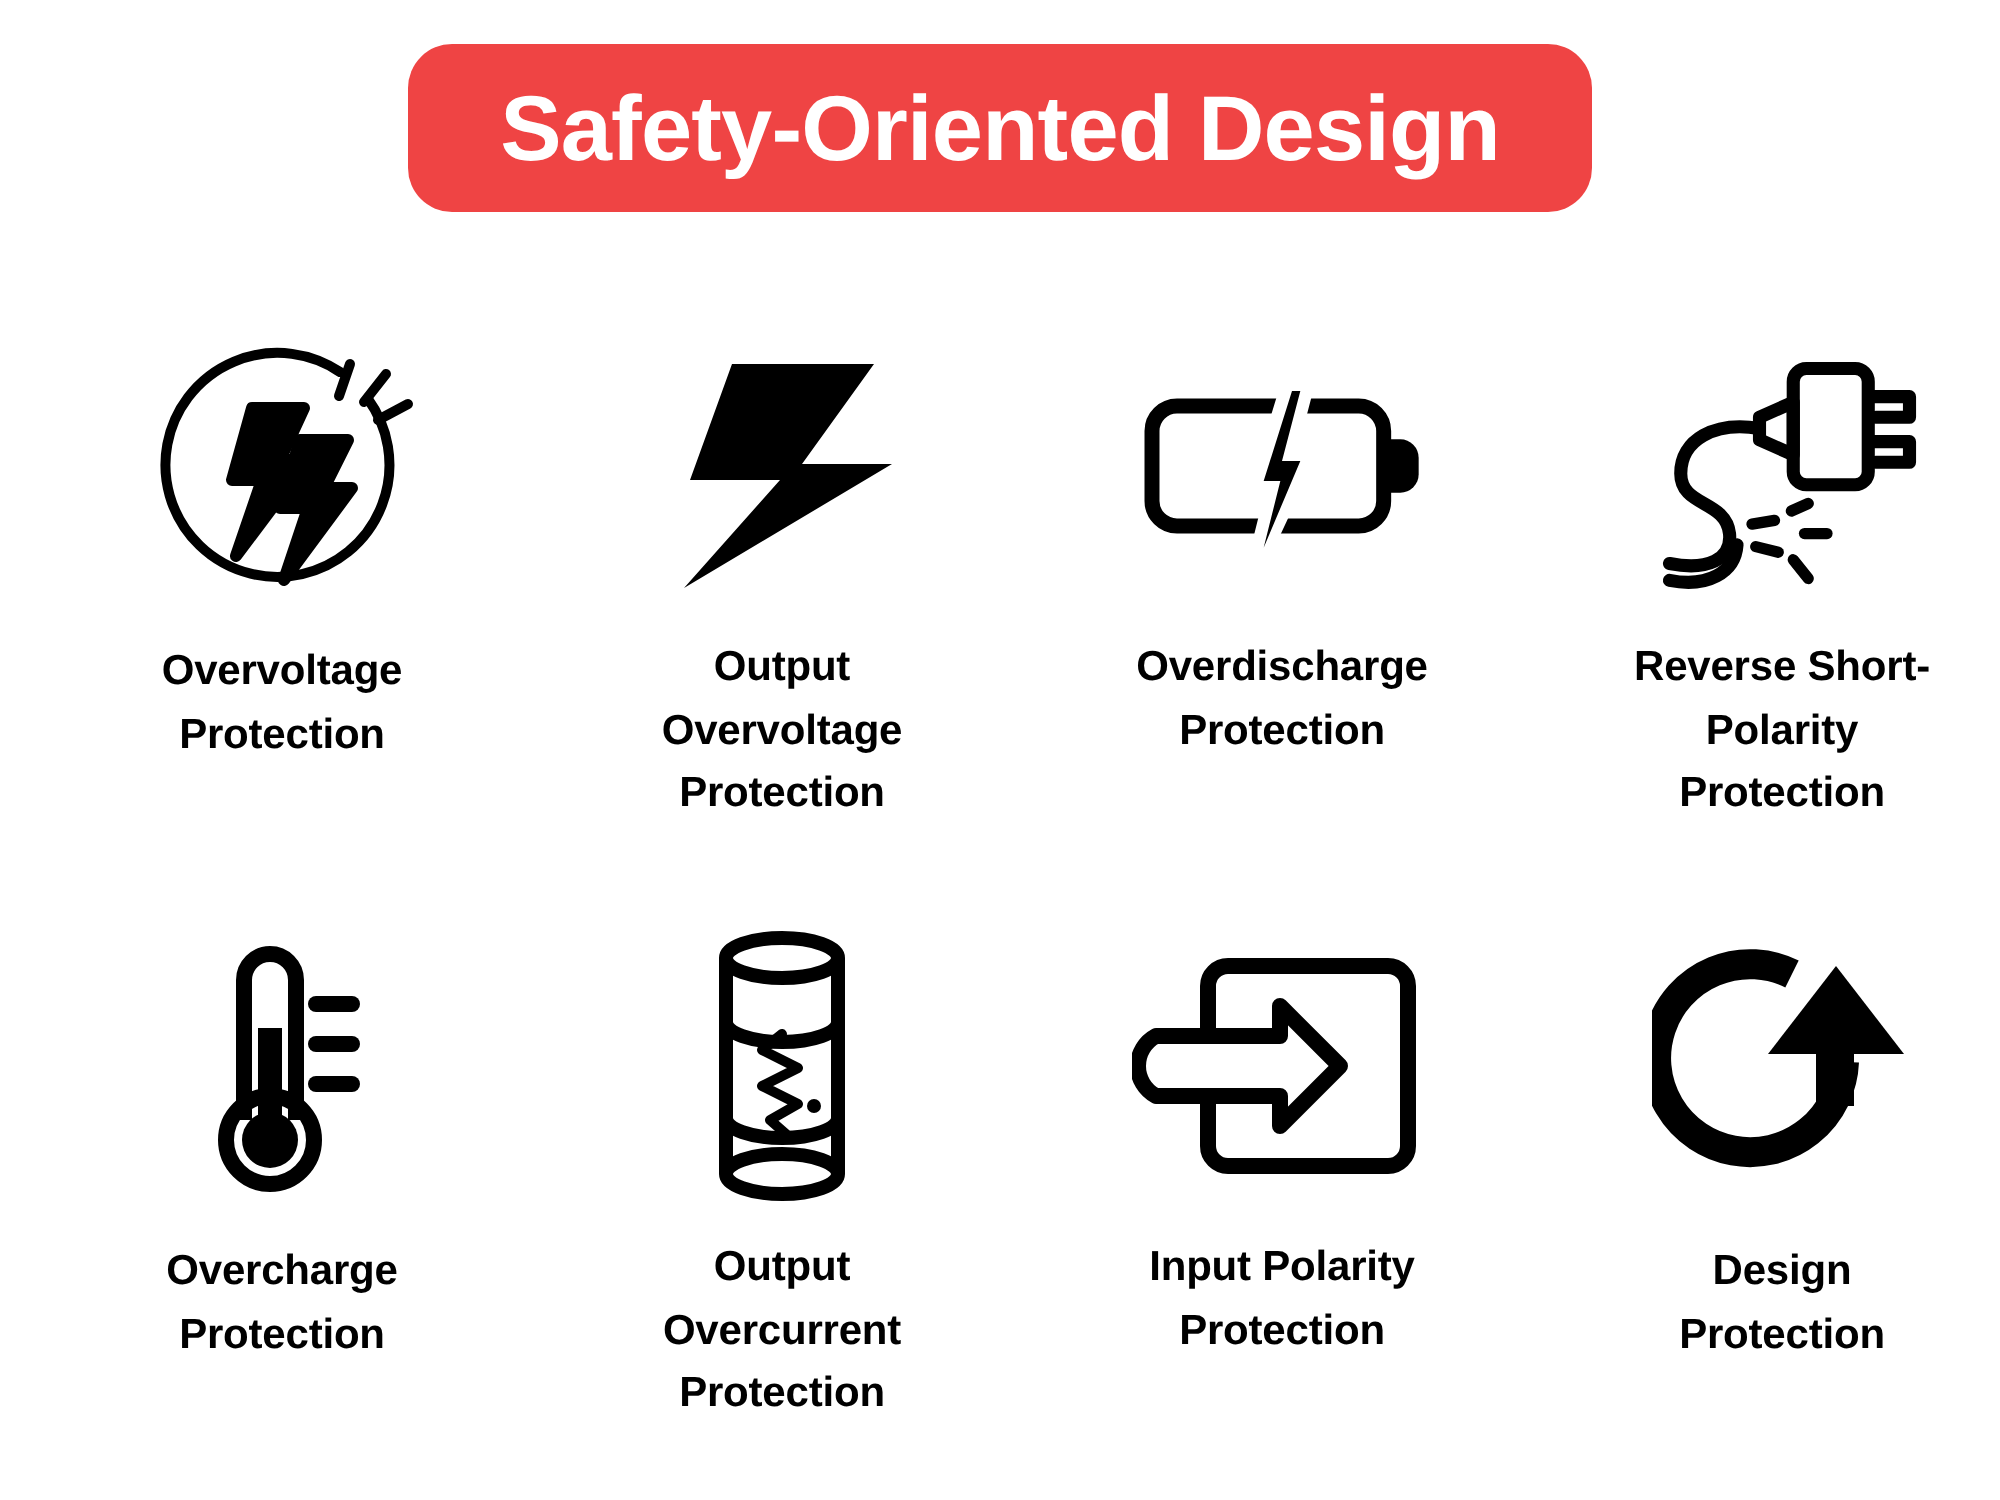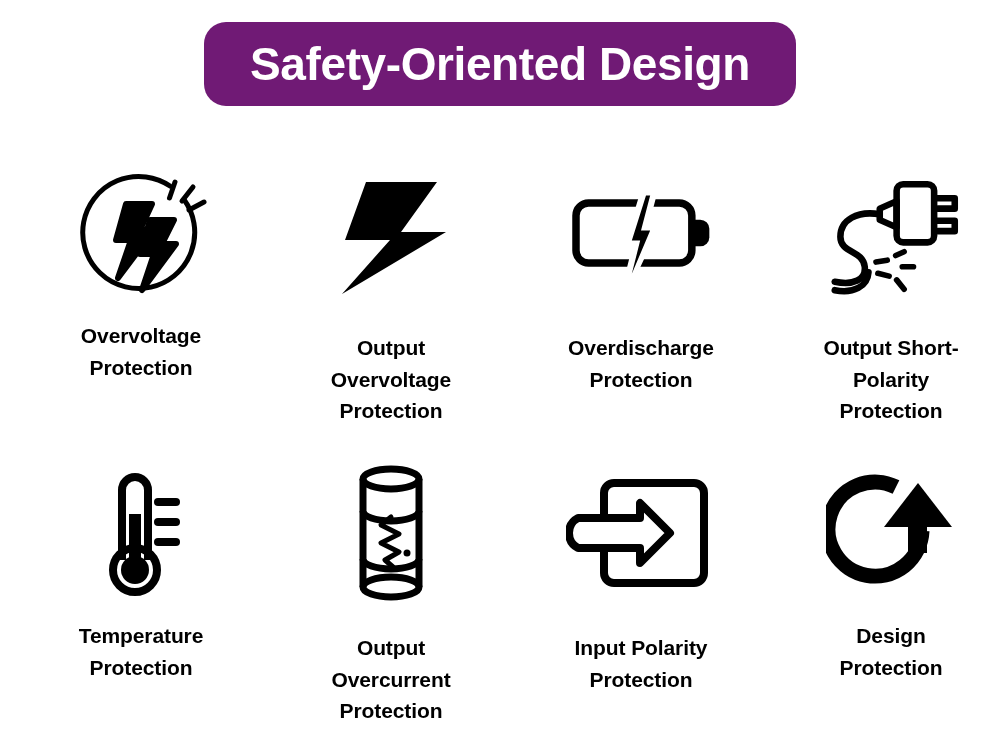--- a/index.html
+++ b/index.html
@@ -18,21 +18,21 @@
   
   #banner-wrap {
     position: absolute;
     left: 0;
     top: 22px;
     width: 1000px;
     display: flex;
     justify-content: center;
   }
   #banner {
-    background: #701a75;
+    background: #ef4444;
     border-radius: 22px;
     padding: 0 46px;
     height: 84px;
     display: flex;
     align-items: center;
     justify-content: center;
     box-sizing: border-box;
   }
   #banner-title {
     color: #ffffff;
@@ -72,21 +72,21 @@
     margin-top: 14px;
     text-align: center;
     color: #000000;
     font-size: 21px;
     font-weight: 700;
     line-height: 1.5;
     max-width: 215px;
     letter-spacing: -0.1px;
   }
   
-  .cell.l3 .cell-label { margin-top: 24px; }
+  .cell.l3 .cell-label { margin-top: 10px; }
   .cell.l2 .cell-label { margin-top: 12px; }
 </style>
 </head>
 <body>
 
 <div id="banner-wrap">
   <div id="banner">
     <div id="banner-title">Safety-Oriented Design</div>
   </div>
 </div>
@@ -166,21 +166,21 @@
         <path d="M20 131 C40 135 55 127 56 112" fill="none" stroke="#000" stroke-width="7" stroke-linecap="round"></path>
 
         <line x1="64" y1="101" x2="76" y2="99" stroke="#000" stroke-width="6" stroke-linecap="round"></line>
         <line x1="66" y1="113" x2="78" y2="116" stroke="#000" stroke-width="6" stroke-linecap="round"></line>
         <line x1="85" y1="94" x2="94" y2="90" stroke="#000" stroke-width="6" stroke-linecap="round"></line>
         <line x1="92" y1="106" x2="104" y2="106" stroke="#000" stroke-width="6" stroke-linecap="round"></line>
         <line x1="86" y1="120" x2="94" y2="130" stroke="#000" stroke-width="6" stroke-linecap="round"></line>
       </svg>
     </div>
     <div class="cell-label">
-      <div>Output Short-</div>
+      <div>Reverse Short-</div>
       <div>Polarity</div>
       <div>Protection</div>
     </div>
   </div>
 
   <div class="cell l2">
     <div class="icon-box">
       <svg width="110" height="130" viewBox="0 0 110 130">
 
         <path d="M36 92 V22 a13 13 0 0 1 26 0 V92" fill="none" stroke="#000" stroke-width="8"></path>
@@ -189,21 +189,21 @@
 
         <circle cx="49" cy="102" r="14" fill="#000"></circle>
         <rect x="43" y="46" width="12" height="56" fill="#000"></rect>
 
         <line x1="72" y1="34" x2="90" y2="34" stroke="#000" stroke-width="8" stroke-linecap="round"></line>
         <line x1="72" y1="54" x2="90" y2="54" stroke="#000" stroke-width="8" stroke-linecap="round"></line>
         <line x1="72" y1="74" x2="90" y2="74" stroke="#000" stroke-width="8" stroke-linecap="round"></line>
       </svg>
     </div>
     <div class="cell-label">
-      <div>Temperature</div>
+      <div>Overcharge</div>
       <div>Protection</div>
     </div>
   </div>
 
   <div class="cell l3">
     <div class="icon-box">
       <svg width="100" height="140" viewBox="0 0 100 140">
 
         <line x1="22" y1="16" x2="22" y2="124" stroke="#000" stroke-width="7"></line>
         <line x1="78" y1="16" x2="78" y2="124" stroke="#000" stroke-width="7"></line>

